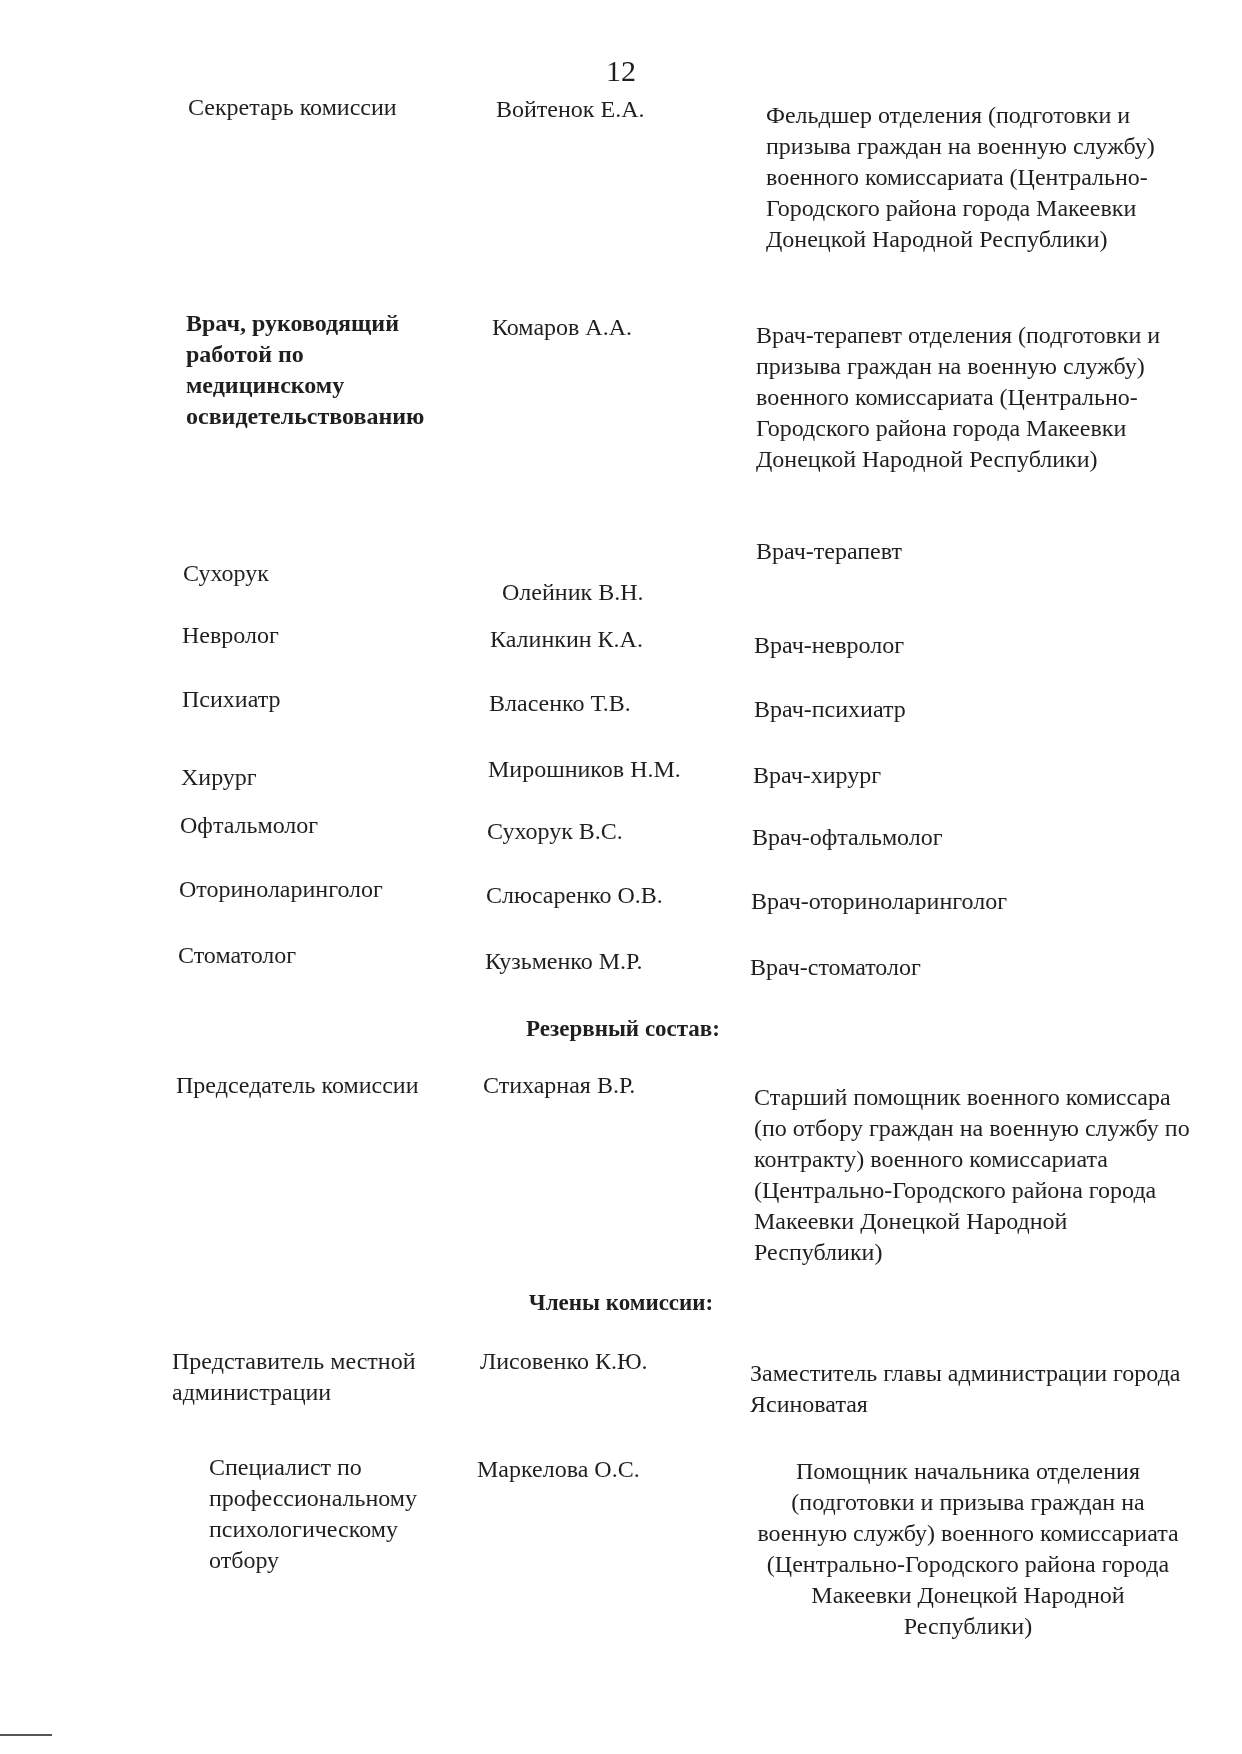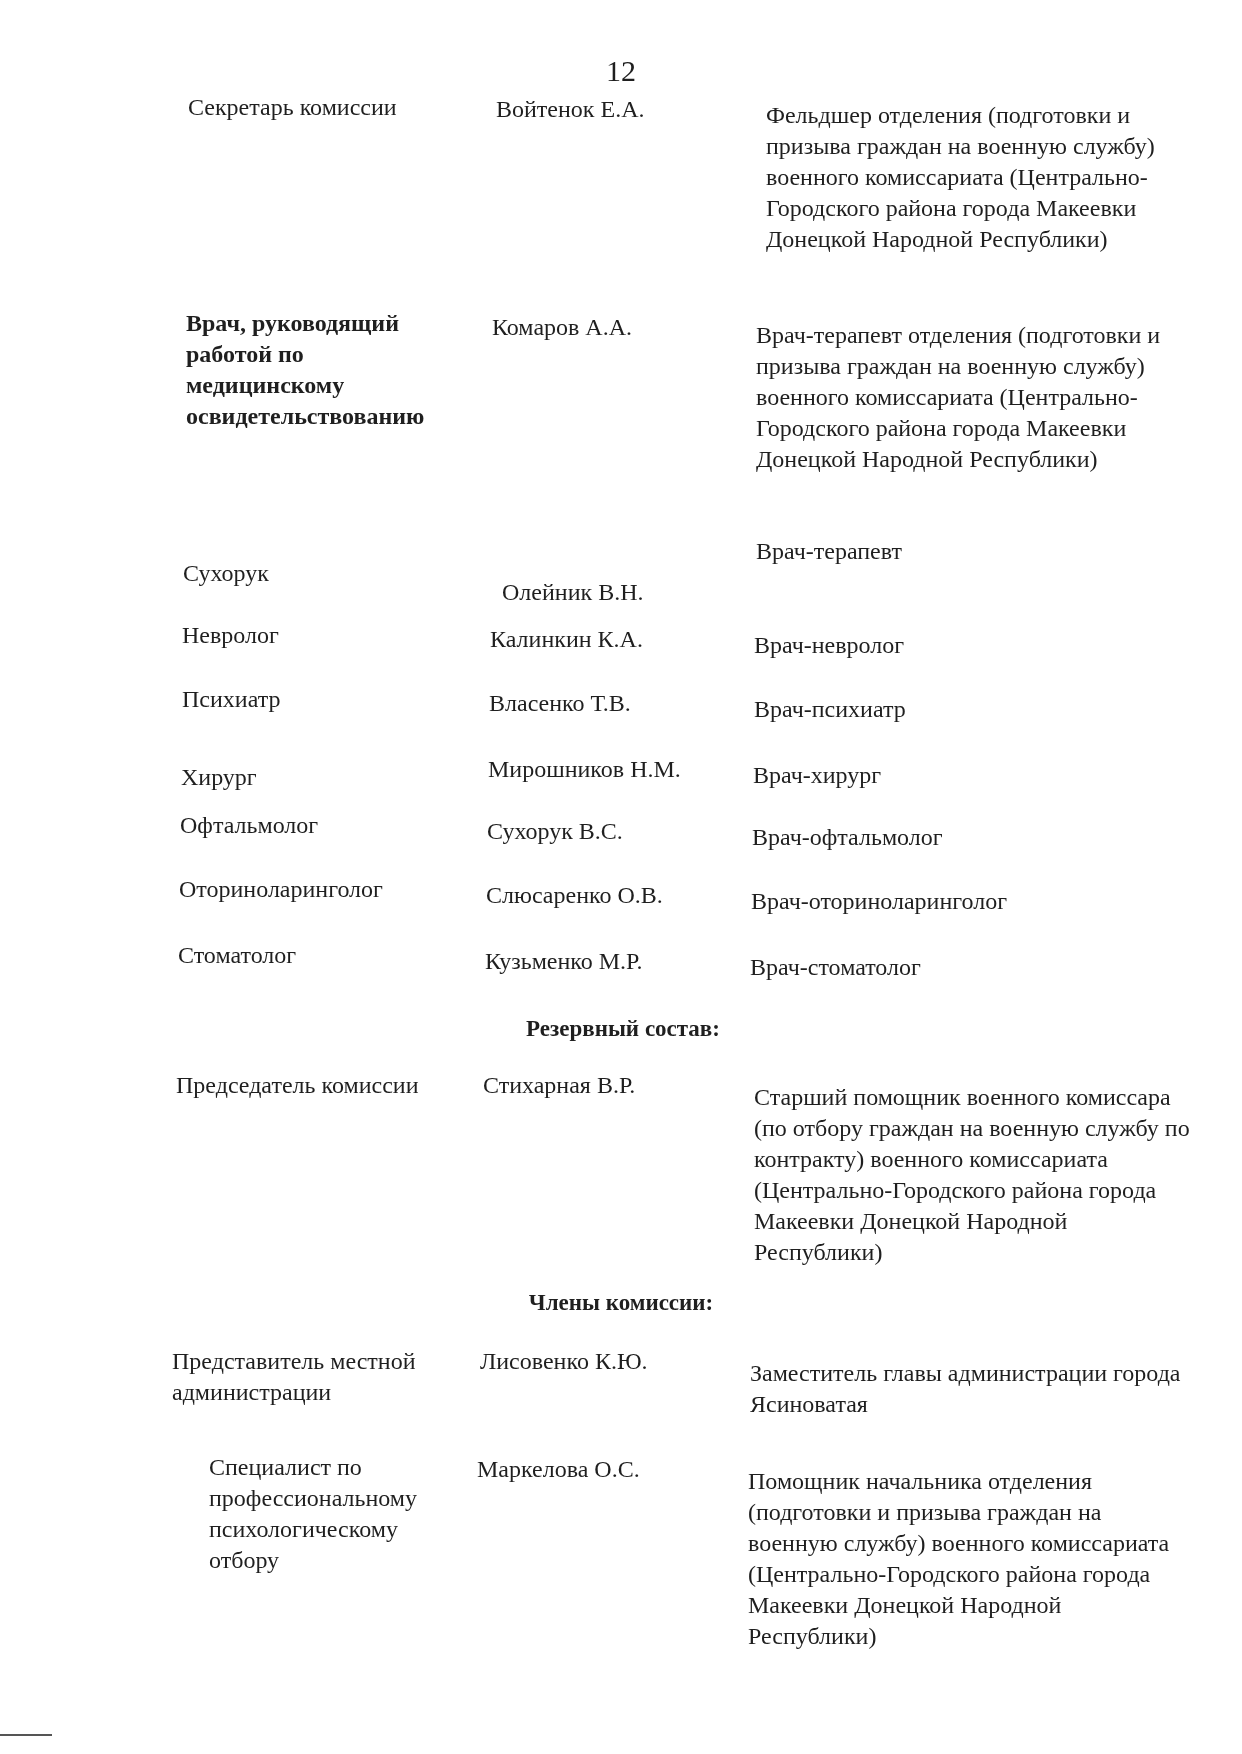--- a/index.html
+++ b/index.html
@@ -84,16 +84,16 @@
 
 <div class="row" style="left:0;top:1346px;">
   <div class="c1" style="left:172px;top:0;width:290px;">Представитель местной администрации</div>
   <div class="c2" style="left:480px;top:0;">Лисовенко К.Ю.</div>
   <div class="c3" style="left:750px;top:12px;width:440px;">Заместитель главы администрации города Ясиноватая</div>
 </div>
 
 <div class="row" style="left:0;top:1452px;">
   <div class="c1" style="left:182px;top:0;width:250px;margin-left:27px;">Специалист по профессиональному психологическому отбору</div>
   <div class="c2" style="left:477px;top:2px;">Маркелова О.С.</div>
-  <div class="c3" style="left:748px;top:14px;width:440px;">Помощник начальника отделения (подготовки и призыва граждан на военную службу) военного комиссариата (Центрально-Городского района города Макеевки Донецкой Народной Республики)</div>
+  <div class="c3" style="left:748px;top:4px;width:440px;text-align:center;">Помощник начальника отделения (подготовки и призыва граждан на военную службу) военного комиссариата (Центрально-Городского района города Макеевки Донецкой Народной Республики)</div>
 </div>
 
 <div class="scan-line"></div>
 
 </body></html>

